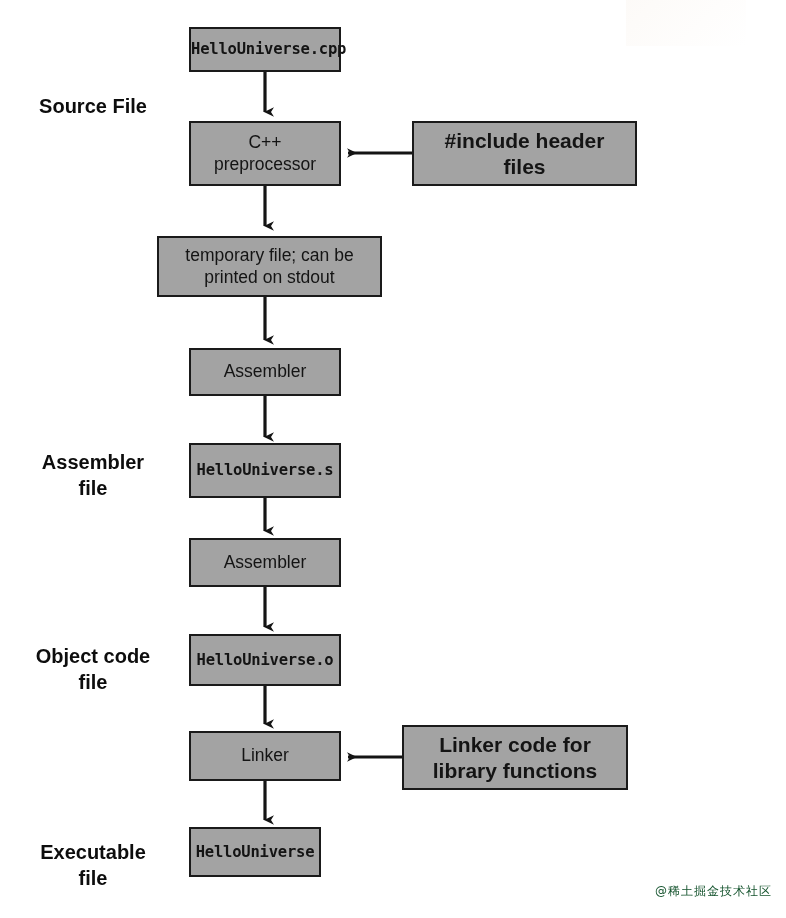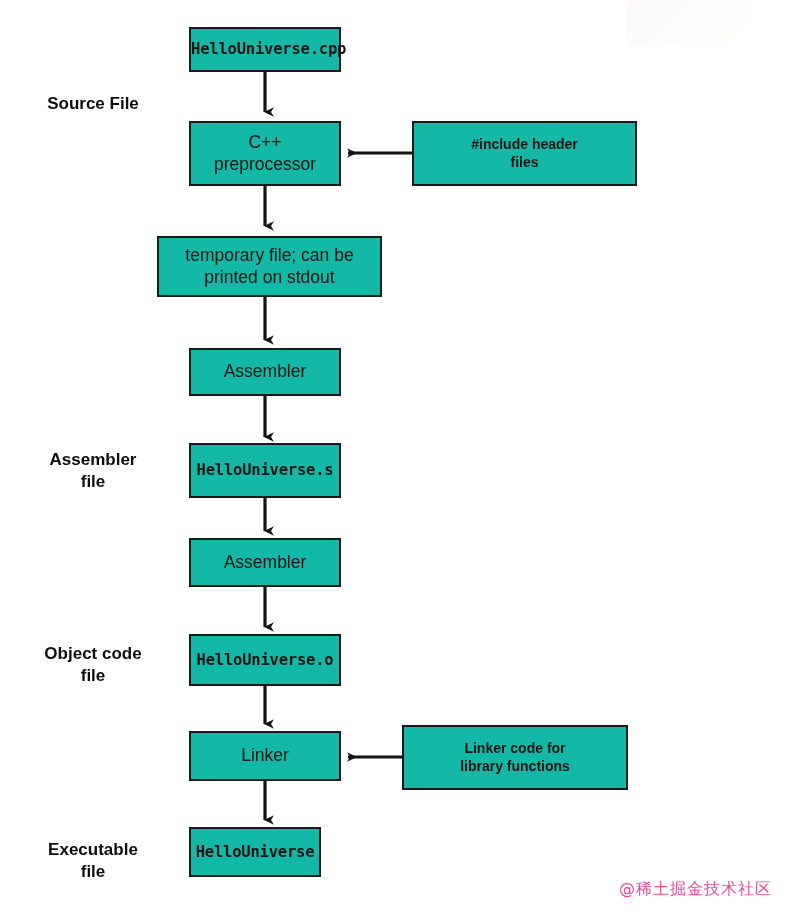--- a/index.html
+++ b/index.html
@@ -21,21 +21,21 @@
     inset: 0;
     width: 786px;
     height: 918px;
   }
 
   
   .node {
     position: absolute;
     box-sizing: border-box;
     border: 2.5px solid #1a1a1a;
-    background: #14b8a6;
+    background: #a3a3a3;
     display: flex;
     align-items: center;
     justify-content: center;
     text-align: center;
     line-height: 1.22;
     color: #141414;
   }
   .node .txt {
     display: block;
     width: 100%;
@@ -50,29 +50,29 @@
     letter-spacing: -0.2px;
   }
   .plain .txt {
     font-family: "Liberation Sans", sans-serif;
     font-weight: 400;
     font-size: 17.5px;
   }
   .strong .txt {
     font-family: "Liberation Sans", sans-serif;
     font-weight: bold;
-    font-size: 14px;
+    font-size: 21px;
   }
 
   
   .stage-label {
     position: absolute;
     font-family: "Liberation Sans", sans-serif;
     font-weight: bold;
-    font-size: 17px;
+    font-size: 20px;
     color: #0d0d0d;
     text-align: center;
     line-height: 1.3;
     white-space: pre-line;
     width: 170px;
     left: 8px;
   }
 
   
   #arrows {
@@ -83,22 +83,22 @@
     height: 918px;
     pointer-events: none;
   }
 
   
   .watermark {
     position: absolute;
     right: 14px;
     bottom: 18px;
     font-family: "DejaVu Sans", sans-serif;
-    font-size: 16px;
-    color: #ec4899;
+    font-size: 12px;
+    color: #14532d;
     letter-spacing: 1px;
     user-select: none;
   }
   .corner-smudge {
     position: absolute;
     right: 40px;
     top: 0px;
     width: 120px;
     height: 46px;
     background: linear-gradient(135deg, rgba(250,245,240,0.9), rgba(255,255,255,0));

